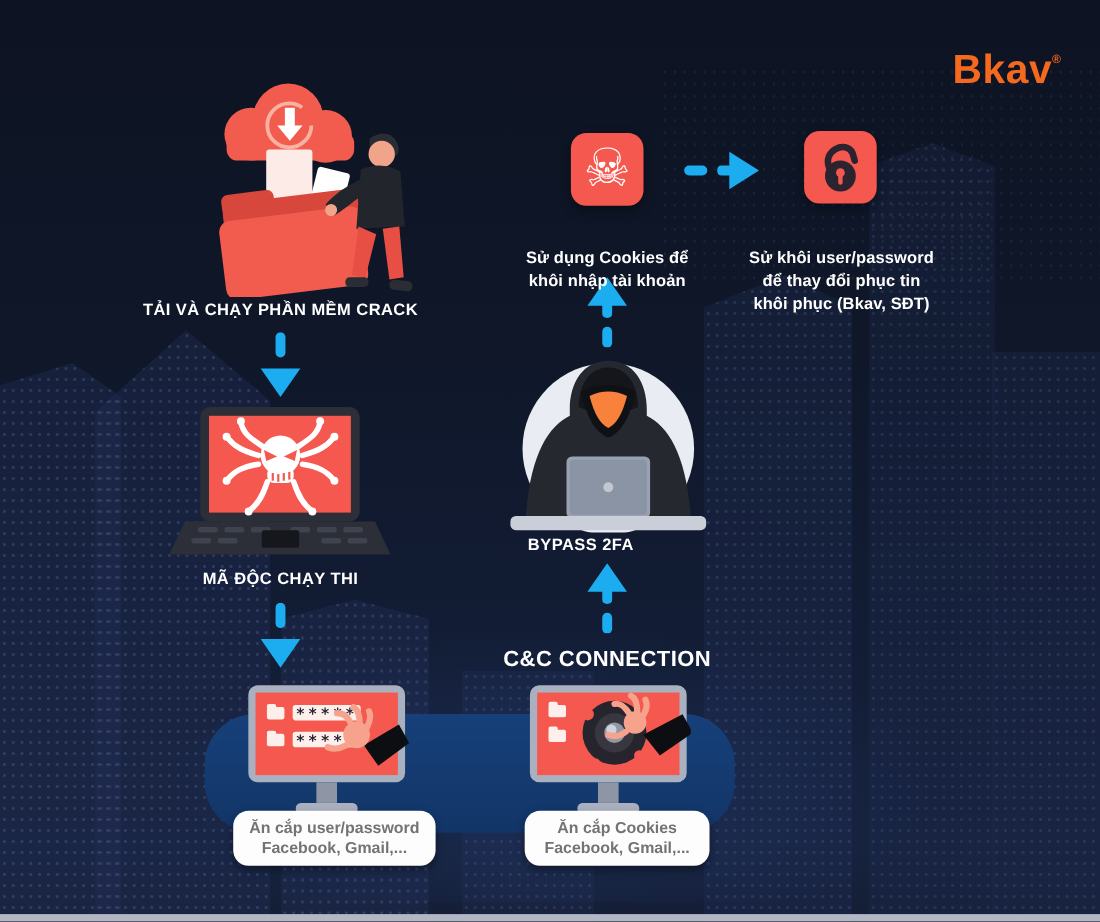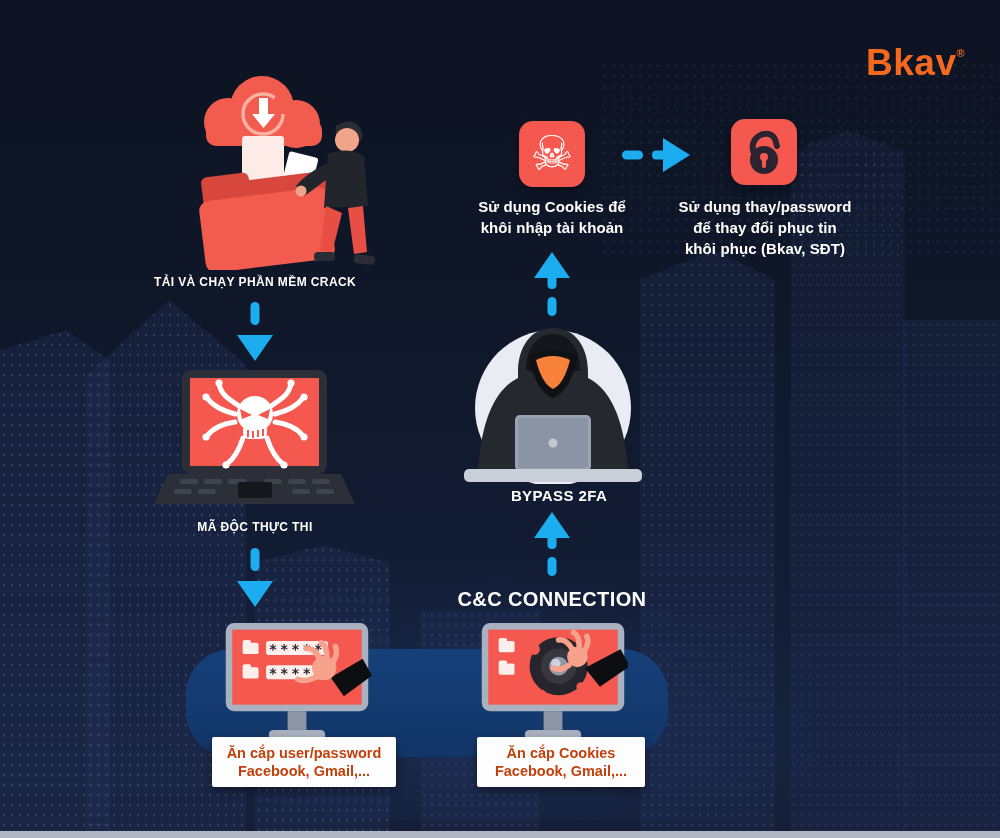--- a/index.html
+++ b/index.html
@@ -24,39 +24,39 @@
     position:absolute;left:150px;top:560px;width:700px;height:260px;
     background:radial-gradient(ellipse at 50% 60%, rgba(45,80,150,.22) 0%, rgba(45,80,150,0) 70%);
   }
   .brand{
     position:absolute;left:866px;top:44px;
     color:#f4691e;font-size:37px;font-weight:bold;letter-spacing:.5px;line-height:1;
   }
   .brand sup{font-size:11px;vertical-align:18px;}
   .cap-white{
     position:absolute;color:#fff;font-weight:bold;text-align:center;
-    font-size:12px;letter-spacing:.4px;line-height:20px;
-  }
-  .cap-top{font-size:15px;letter-spacing:.1px;line-height:21px;}
+    font-size:15px;letter-spacing:.4px;line-height:20px;
+  }
+  .cap-top{font-size:15px;letter-spacing:.1px;line-height:21px;margin-top:28px;}
   .iconbox{
     position:absolute;width:66px;height:66px;border-radius:14px;background:#f4584e;
     display:flex;align-items:center;justify-content:center;
     box-shadow:0 4px 10px rgba(0,0,0,.35);
   }
   .skullglyph{
     color:#fff;font-size:48px;line-height:1;font-family:"DejaVu Sans",sans-serif;
     transform:translateY(-1px);
   }
   .platform{
     position:absolute;left:186px;top:649px;width:482px;height:108px;border-radius:46px;
     background:linear-gradient(180deg,#16407a 0%,#123567 100%);
   }
   .whitelabel{
-    position:absolute;background:#fdfdfd;border-radius:2px;padding:7px 8px;
-    color:#c2410c;font-weight:bold;font-size:14.5px;line-height:18px;text-align:center;
+    position:absolute;background:#fdfdfd;border-radius:14px;padding:7px 8px;
+    color:#737373;font-weight:bold;font-size:14.5px;line-height:18px;text-align:center;
     box-shadow:0 4px 8px rgba(0,0,0,.4);
   }
   .abs{position:absolute;}
   .strip{position:absolute;left:0;bottom:0;width:100%;height:7px;background:#b3b7c3;}
   svg{display:block;}
   text{font-family:"DejaVu Sans Mono","Liberation Mono",monospace;font-weight:bold;}
 </style>
 </head>
 <body>
 
@@ -165,21 +165,21 @@
           <rect x="136" y="111" width="18" height="5" rx="2"></rect>
           <rect x="160" y="111" width="18" height="5" rx="2"></rect>
         <rect x="22" y="121" width="18" height="5" rx="2"></rect>
           <rect x="46" y="121" width="18" height="5" rx="2"></rect>
           <rect x="140" y="121" width="18" height="5" rx="2"></rect>
           <rect x="164" y="121" width="18" height="5" rx="2"></rect>
       </g>
       <rect x="86" y="114" width="34" height="16" rx="2" fill="#15171c"></rect>
     </svg>
   </div>
-  <div class="cap-white" style="left:105px;top:517px;width:300px;">MÃ ĐỘC THỰC THI</div>
+  <div class="cap-white" style="left:105px;top:517px;width:300px;">MÃ ĐỘC CHẠY THI</div>
 
   <div class="abs" style="left:233px;top:548px;">
     <svg width="44" height="62" viewBox="0 0 44 62" fill="#1cadf0">
       <rect x="17.5" y="0" width="9" height="23" rx="4.5"></rect>
       <polygon points="4,33 40,33 22,59"></polygon>
     </svg>
   </div>
 
   <div class="platform"></div>
 
@@ -272,21 +272,21 @@
       <path d="M70,38 Q95,26 120,38 Q112,74 95,80 Q78,74 70,38 Z" fill="#101114"></path>
       <path d="M78,42 Q95,34 112,42 Q106,66 95,71 Q84,66 78,42 Z" fill="#f8813c"></path>
       <g>
         <rect x="57" y="97" width="76" height="56" rx="5" fill="#99a2b2"></rect>
         <rect x="60" y="100" width="70" height="50" rx="3" fill="#8b94a5"></rect>
         <circle cx="95" cy="125" r="4.5" fill="#c2c7d1"></circle>
       </g>
       <rect x="6" y="151" width="178" height="13" rx="5" fill="#c9ced9"></rect>
     </svg>
   </div>
-  <div class="cap-white" style="left:459px;top:486px;width:200px;font-size:15px;">BYPASS 2FA</div>
+  <div class="cap-white" style="left:428px;top:486px;width:200px;font-size:15px;">BYPASS 2FA</div>
 
   <div class="abs" style="left:530px;top:252px;">
     <svg width="44" height="64" viewBox="0 0 44 64" fill="#1cadf0">
       <path d="M22,0 L4,26 L17.5,26 L17.5,33 Q17.5,37 22,37 Q26.5,37 26.5,33 L26.5,26 L40,26 Z"></path>
       <rect x="17.5" y="45" width="9" height="19" rx="4.5"></rect>
     </svg>
   </div>
 
   <div class="iconbox" style="left:519px;top:121px;">
     <span class="skullglyph">☠</span>
@@ -305,19 +305,19 @@
 
   <div class="iconbox" style="left:731px;top:119px;">
     <svg width="46" height="50" viewBox="0 0 46 50">
       <path d="M13,26 C6,10 28,0 34,12 L36,19" stroke="#2b2430" stroke-width="6" fill="none" stroke-linecap="round"></path>
       <circle cx="23" cy="33" r="14" fill="#2b2430"></circle>
       <circle cx="23" cy="30" r="4" fill="#f4584e"></circle>
       <rect x="21" y="31" width="4" height="10" rx="2" fill="#f4584e"></rect>
     </svg>
   </div>
   <div class="cap-white cap-top" style="left:653px;top:196px;width:224px;">
-    <div>Sử dụng thay/password</div>
+    <div>Sử khôi user/password</div>
     <div>để thay đổi phục tin</div>
     <div>khôi phục (Bkav, SĐT)</div>
   </div>
 
   <div class="strip"></div>
 </div>
 
 </body></html>

